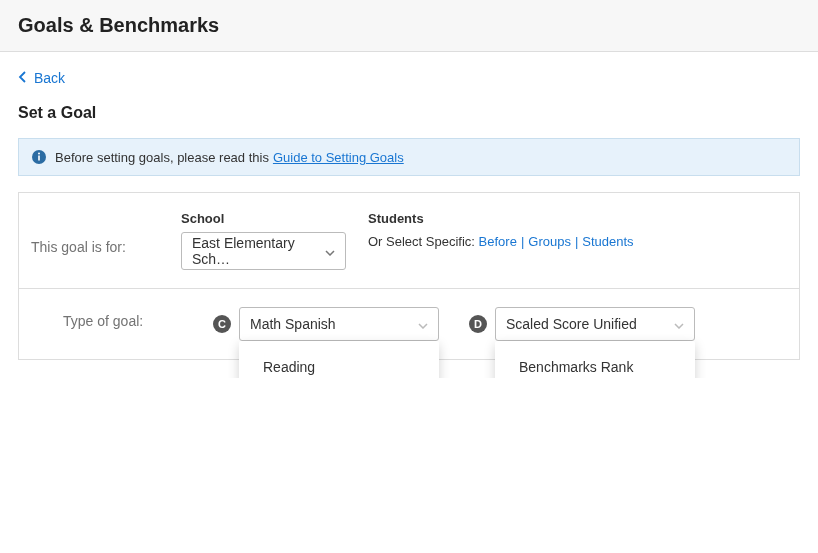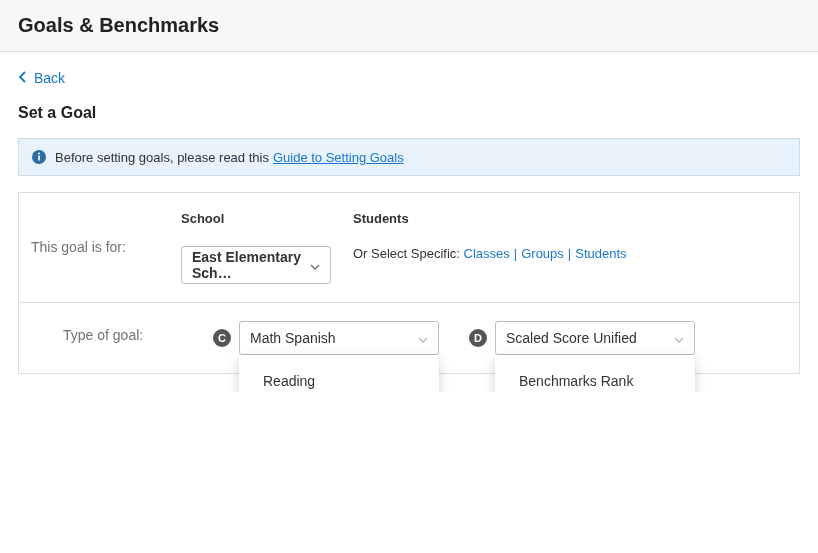--- a/index.html
+++ b/index.html
@@ -12,24 +12,24 @@
 .subheading { font-size: 16px; font-weight: bold; margin: 18px 0 16px 0; color: #222; }
 .info-banner { background: #e7f2fb; border: 1px solid #c8deee; padding: 10px 12px; display: flex; align-items: center; font-size: 13px; color: #333; }
 .info-banner .info-icon { margin-right: 8px; display: inline-flex; }
 .info-banner a { color: #1976d2; text-decoration: underline; margin-left: 4px; }
 .panel { border: 1px solid #ddd; margin-top: 16px; }
 .panel-row { display: flex; align-items: flex-start; padding: 18px 12px; }
 .panel-row + .panel-row { border-top: 1px solid #ddd; }
 .row-label { width: 150px; font-size: 14px; color: #737373; padding-top: 28px; }
 .row-label.typeof { padding-top: 6px; margin-left: 32px; }
 .field-group { margin-right: 22px; }
-.field-label { font-size: 13px; font-weight: bold; margin-bottom: 20px; display: block; }
+.field-label { font-size: 13px; font-weight: bold; margin-bottom: 6px; display: block; }
 .select-box { border: 1px solid #bbb; border-radius: 3px; background: #fff; height: 38px; display: flex; align-items: center; justify-content: space-between; padding: 0 10px; cursor: pointer; font-size: 14px; }
 .select-box .caret { color: #777; margin-left: 8px; }
-.select-school { width: 150px; font-weight: bold; }
+.select-school { width: 165px; }
 .select-students { width: 235px; }
 .helper-text { font-size: 13px; margin-top: 8px; color: #333; }
 .helper-text a { color: #1976d2; text-decoration: none; }
 .helper-text .sep { color: #1976d2; margin: 0 4px; }
 .badge-circle { width: 18px; height: 18px; border-radius: 50%; background: #555; color: #fff; font-size: 11px; font-weight: bold; display: inline-flex; align-items: center; justify-content: center; margin-right: 8px; flex-shrink: 0; }
 .dd-wrap { position: relative; display: inline-block; vertical-align: top; }
 .dd-trigger { border: 1px solid #bbb; border-radius: 3px; background: #fff; height: 34px; display: flex; align-items: center; justify-content: space-between; padding: 0 10px; cursor: pointer; font-size: 14px; width: 200px; }
 .dd-trigger .caret { color: #bbb; margin-left: 8px; }
 .dd-menu { position: absolute; top: 34px; left: 0; width: 200px; background: #fff; border-radius: 2px; box-shadow: 0 4px 12px rgba(0,0,0,0.18); z-index: 10; padding: 6px 0; }
 .dd-item { padding: 12px 24px; font-size: 14px; color: #333; cursor: pointer; display: flex; align-items: center; justify-content: space-between; }
@@ -85,21 +85,21 @@
                 <path d="M1 1 L5 5 L9 1" stroke="#777" stroke-width="1.5" fill="none"></path>
               </svg>
           </span>
         </div>
       </div>
 
       <div class="field-group">
         <span class="field-label">Students</span>
         <div class="helper-text">
           <span>Or Select Specific:</span>
-          <a>Classes</a><span class="sep">|</span><a>Groups</a><span class="sep">|</span><a>Students</a>
+          <a>Before</a><span class="sep">|</span><a>Groups</a><span class="sep">|</span><a>Students</a>
         </div>
       </div>
     </div>
 
     <div class="panel-row">
       <div class="row-label typeof">Type of goal:</div>
 
       <div class="type-row-inner">
 
         <div class="type-col">

